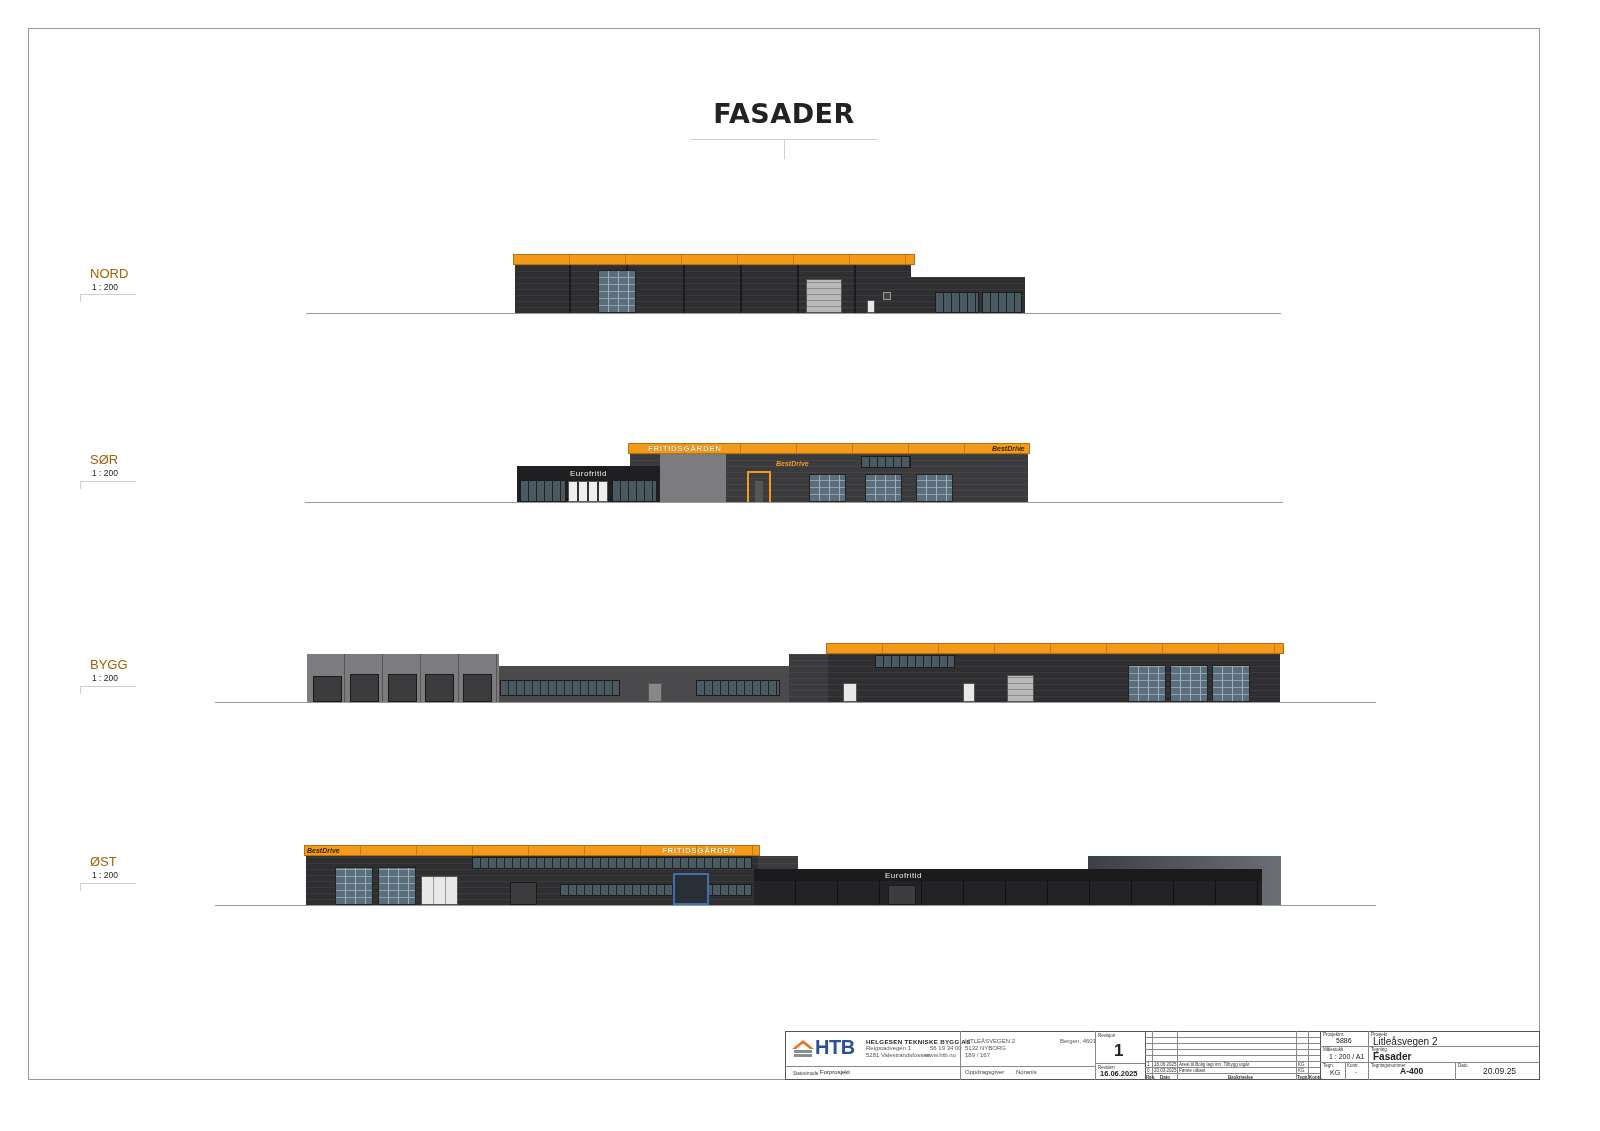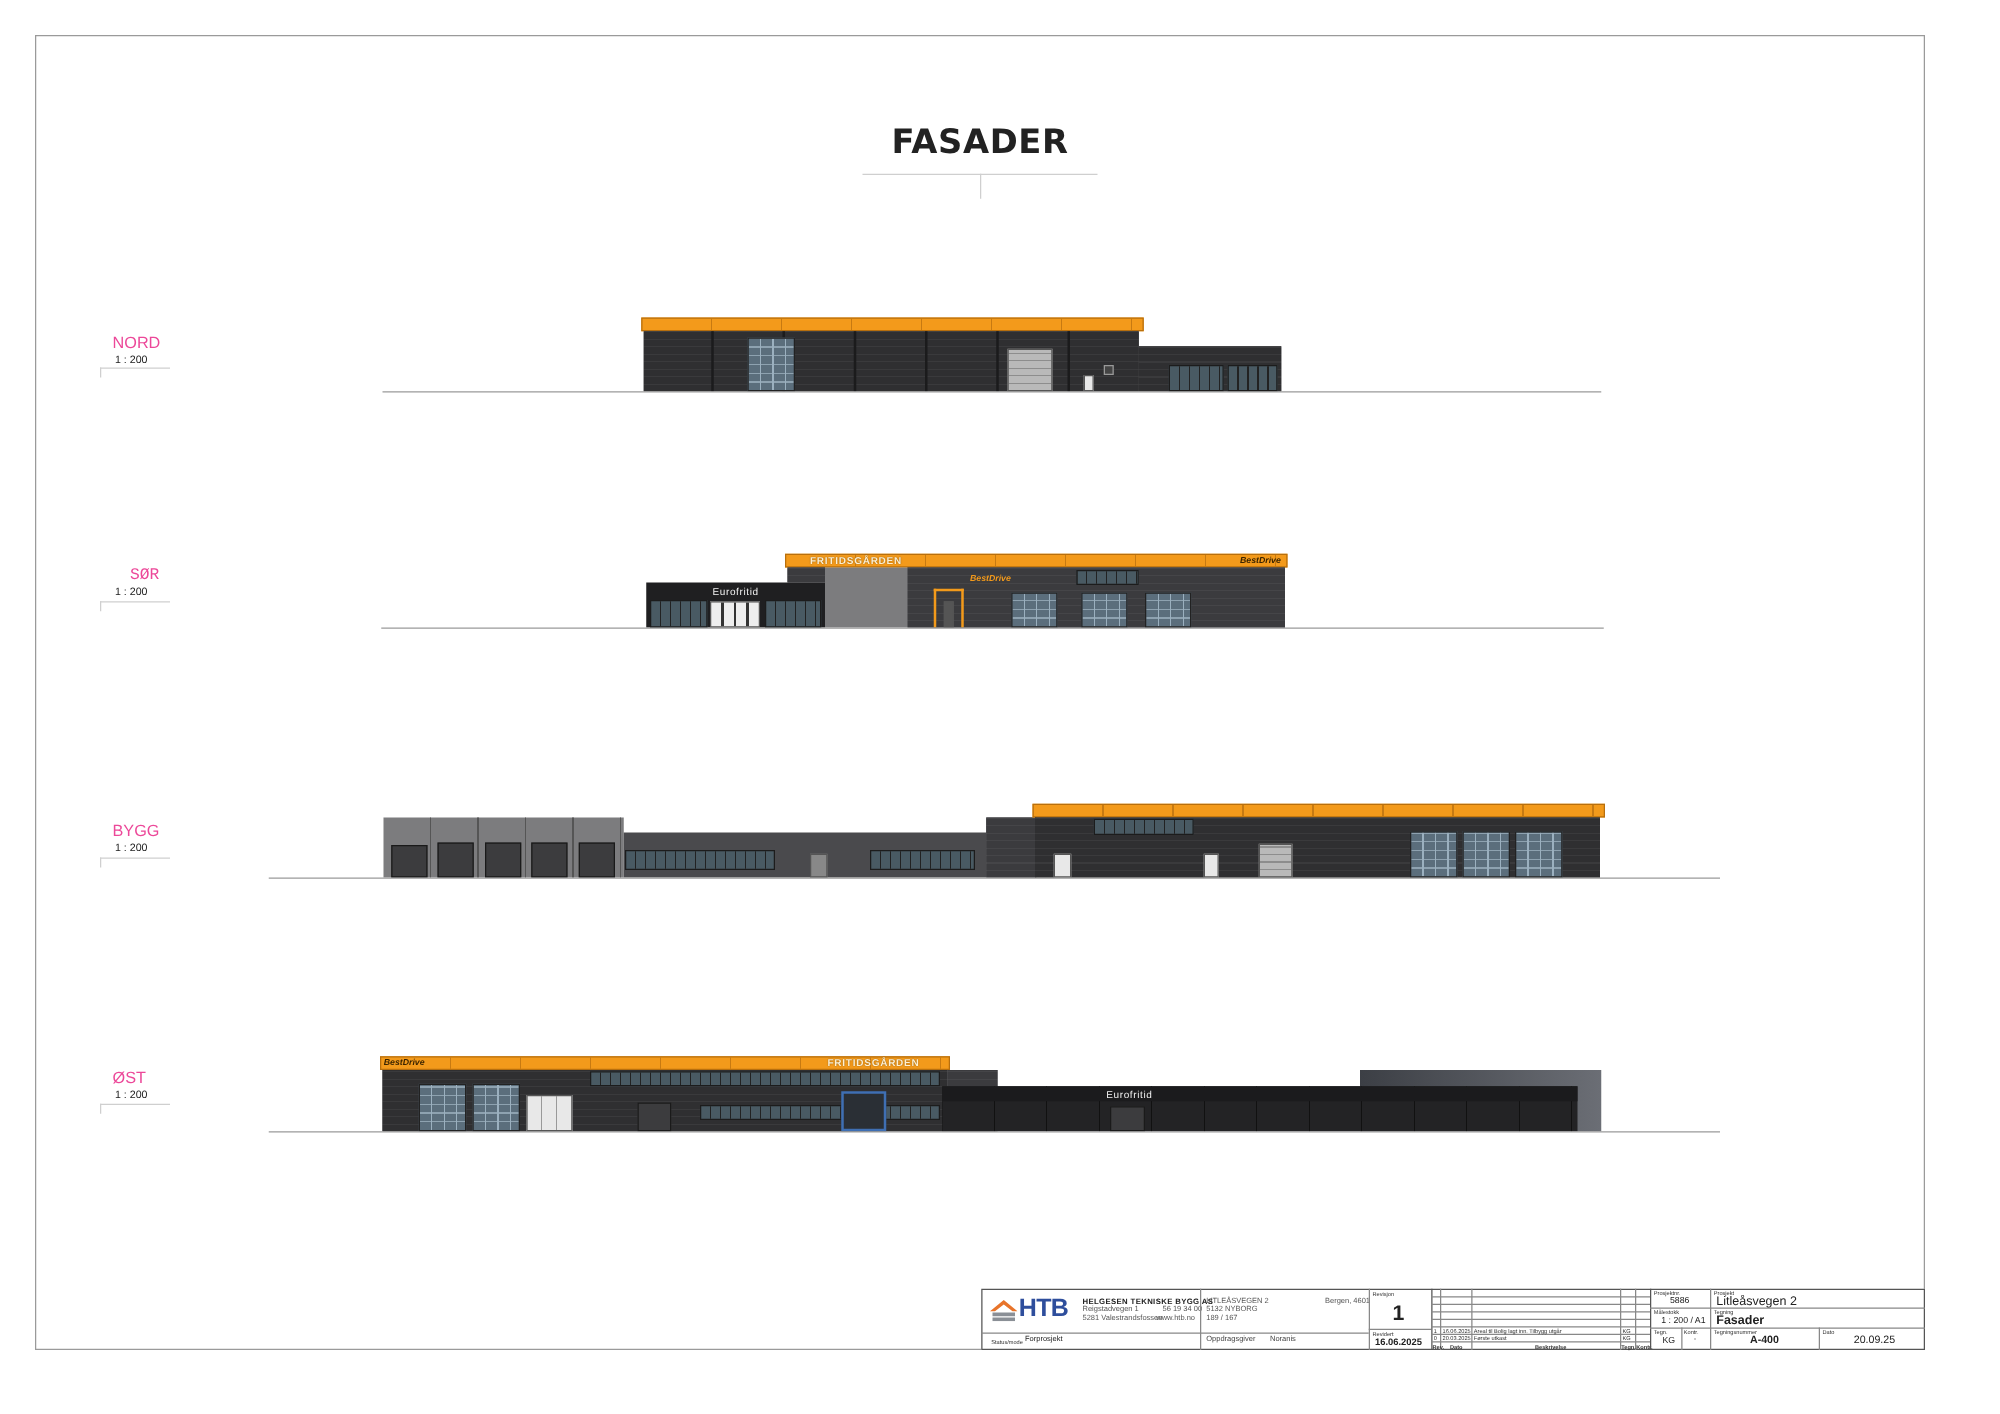--- a/index.html
+++ b/index.html
@@ -1,21 +1,21 @@
 <!DOCTYPE html>
 <html><head>
 <meta charset="utf-8">
 <style>
   html,body{margin:0;padding:0;background:#fff;}
   body{width:1600px;height:1131px;position:relative;overflow:hidden;font-family:"Liberation Sans",sans-serif;color:#222;}
   .frame{position:absolute;left:28px;top:28px;width:1512px;height:1052px;border:1px solid #9a9a9a;box-sizing:border-box;}
   .title{position:absolute;left:690px;top:98px;width:188px;text-align:center;font-family:"DejaVu Sans",sans-serif;font-weight:bold;font-size:27px;color:#222;letter-spacing:0.5px;}
   .title-line{position:absolute;left:690px;top:139px;width:188px;height:1px;background:#cfcfcf;}
   .title-tick{position:absolute;left:784px;top:139px;width:1px;height:20px;background:#cfcfcf;}
-  .view-label{position:absolute;font-size:13px;color:#ec4899;}
+  .view-label{position:absolute;font-size:13px;color:#a16207;}
   .view-scale{position:absolute;font-size:8.5px;color:#222;}
   .view-ul{position:absolute;height:1px;background:#cfcfcf;width:56px;}
   .view-ul-tick{position:absolute;width:1px;height:8px;background:#cfcfcf;}
   .ground{position:absolute;height:1px;background:#9a9a9a;}
   .blk{position:absolute;box-sizing:border-box;}
   .roof{position:absolute;background:#f39a1b;box-sizing:border-box;border:1px solid #b86f0d;
         background-image:repeating-linear-gradient(90deg,transparent 0,transparent 55px,#c77a12 55px,#c77a12 56px);}
   .wall-dark{background:#2f2f31;background-image:repeating-linear-gradient(0deg,#2f2f31 0,#2f2f31 5px,#3a3a3c 5px,#3a3a3c 6px);}
   .wall-dark2{background:#3b3b3e;background-image:repeating-linear-gradient(0deg,#3b3b3e 0,#3b3b3e 5px,#454548 5px,#454548 6px);}
   .wall-grey{background:#7c7c7e;}
@@ -65,21 +65,21 @@
   <div class="glass" style="left:598px;top:270px;width:38px;height:43px;"></div>
   <div class="port-grey" style="left:806px;top:279px;width:36px;height:34px;"></div>
   <div class="door-white" style="left:867px;top:300px;width:8px;height:13px;"></div>
   <div class="blk" style="left:883px;top:292px;width:8px;height:8px;background:#444;border:1px solid #999;"></div>
   <div class="blk wall-dark" style="left:911px;top:277px;width:114px;height:36px;"></div>
   <div class="win" style="left:935px;top:292px;width:44px;height:21px;"></div>
   <div class="win" style="left:982px;top:292px;width:40px;height:21px;"></div>
   <div class="ground" style="left:306px;top:313px;width:975px;"></div>
 </div>
 
-<div class="view-label" style="left:104px;top:452px;font-family:Liberation Mono, monospace;">SØR</div>
+<div class="view-label" style="left:90px;top:452px;">SØR</div>
 <div class="view-scale" style="left:92px;top:468px;">1 : 200</div>
 <div class="view-ul" style="left:80px;top:481px;"></div>
 <div class="view-ul-tick" style="left:80px;top:481px;"></div>
 
 <div>
   <div class="blk" style="left:517px;top:466px;width:143px;height:36px;background:#1f1f21;"></div>
   <div class="signtext" style="left:570px;top:469px;">Eurofritid</div>
   <div class="win" style="left:520px;top:480px;width:46px;height:22px;"></div>
   <div class="door-white" style="left:568px;top:481px;width:40px;height:21px;background-image:repeating-linear-gradient(90deg,#eee 0,#eee 8px,#333 8px,#333 10px);"></div>
   <div class="win" style="left:612px;top:480px;width:45px;height:22px;"></div>

